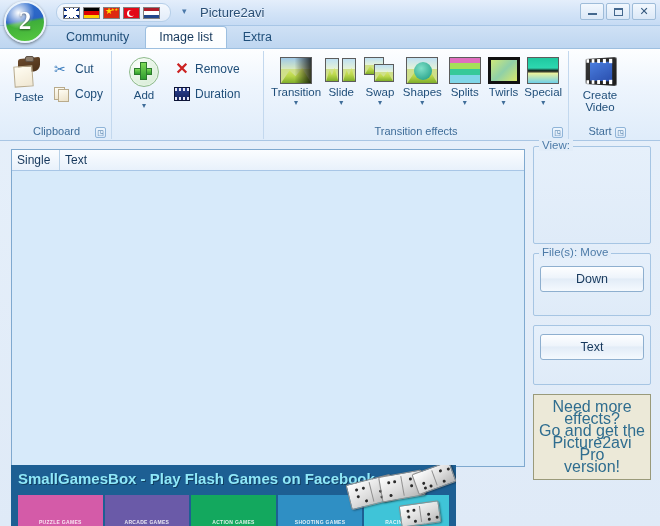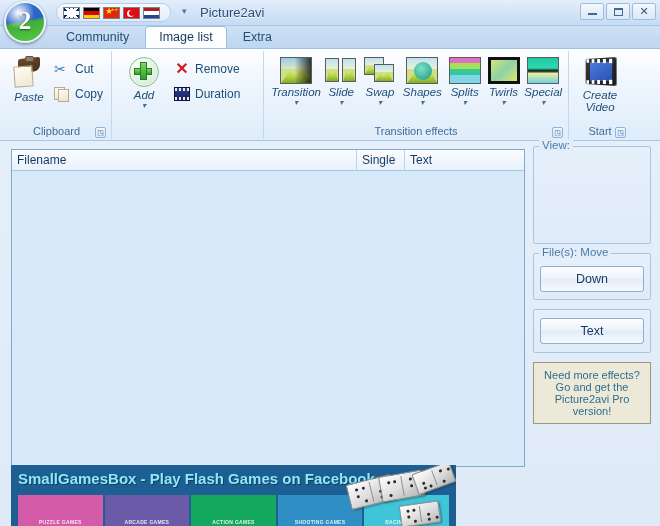--- a/index.html
+++ b/index.html
@@ -159,21 +159,21 @@
     border-radius: 2px;
     background: linear-gradient(180deg,#eef6fe,#d9e8f8);
     font-size: 7px; line-height: 9px; text-align: center; color: #3a6governor;
     color: #3a6d9c;
   }
   .big-btn {
     width: 54px;
     display: flex; flex-direction: column; align-items: center;
     padding-top: 3px;
     text-align: center;
-    font-size: 11.5px; color: #1f4e79; font-style: italic;
+    font-size: 11.5px; color: #1f4e79;
   }
   .big-btn .lbl { margin-top: 2px; line-height: 12px; }
   .small-col { display: flex; flex-direction: column; padding-top: 6px; gap: 7px; }
   .small-btn {
     display: flex; align-items: center; gap: 5px;
     font-size: 12px; color: #1f4e79;
     padding: 0 3px;
     height: 18px;
   }
 
@@ -333,32 +333,32 @@
   .btn {
     display: block; width: 100%;
     height: 26px; line-height: 24px;
     text-align: center;
     font-size: 12.5px; color: #16385c;
     background: linear-gradient(180deg,#fdfeff 0%, #eef4fb 45%, #e2ecf7 50%, #f4f9fe 100%);
     border: 1px solid #8eafcf;
     border-radius: 3px;
     margin-bottom: 8px;
   }
-  .btn:last-child { margin-bottom: 0; }
+  .btn:last-child { margin-bottom: 16px; }
   .btn.hot {
     background: linear-gradient(180deg,#d6f0fc 0%, #aee2f8 45%, #7fd1f2 52%, #cfeffc 100%);
     border-color: #56a4cb;
   }
   .panel.flat { padding: 8px 6px; }
   .promo {
     border: 1px solid #9a9a7a;
     background: #ece9d8;
     padding: 6px 4px;
     text-align: center;
-    font-size: 11px; line-height: 12px;
+    font-size: 16px; line-height: 12px;
     color: #2f6d8f;
   }
 
   
   .banner {
     position: absolute; left: 11px; bottom: 0;
     width: 445px; height: 61px;
     background: #1d5f93;
     overflow: hidden;
   }
@@ -590,21 +590,20 @@
         <span>Start</span>
         <span class="dlg-launcher">◳</span>
       </div>
     </div>
   </div>
 
   <div class="content">
 
     <div class="listbox">
       <div class="list-head">
-        <div class="lh-cell" style="width:345px;">Filename</div>
         <div class="lh-cell" style="width:48px;">Single</div>
         <div class="lh-cell" style="flex:1;">Text</div>
       </div>
       <div class="list-body"></div>
     </div>
 
     <div class="side">
 
       <div class="panel">
         <span class="panel-title">View:</span>

